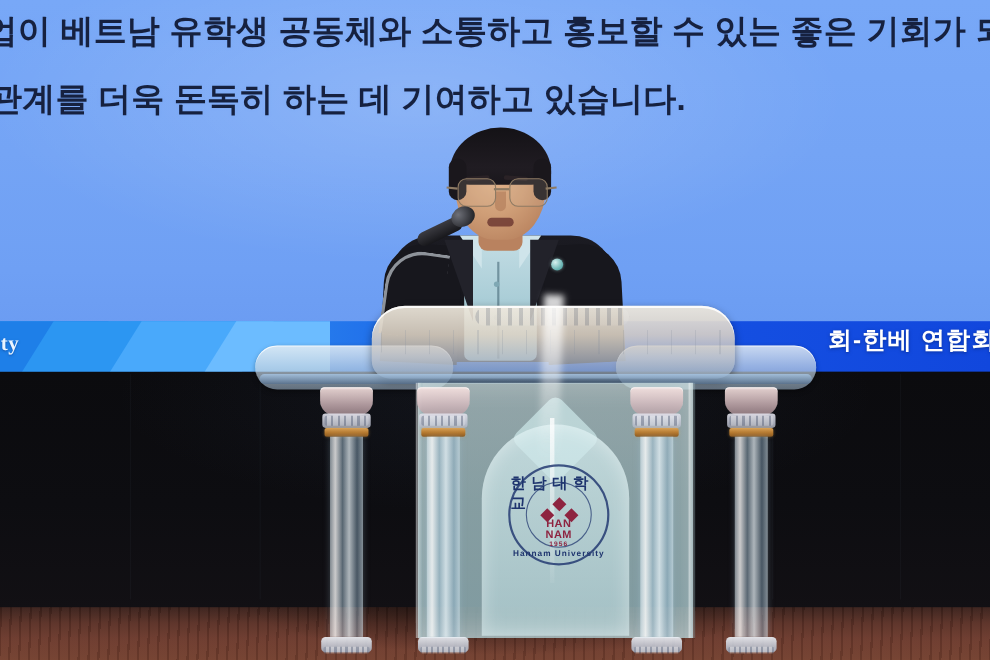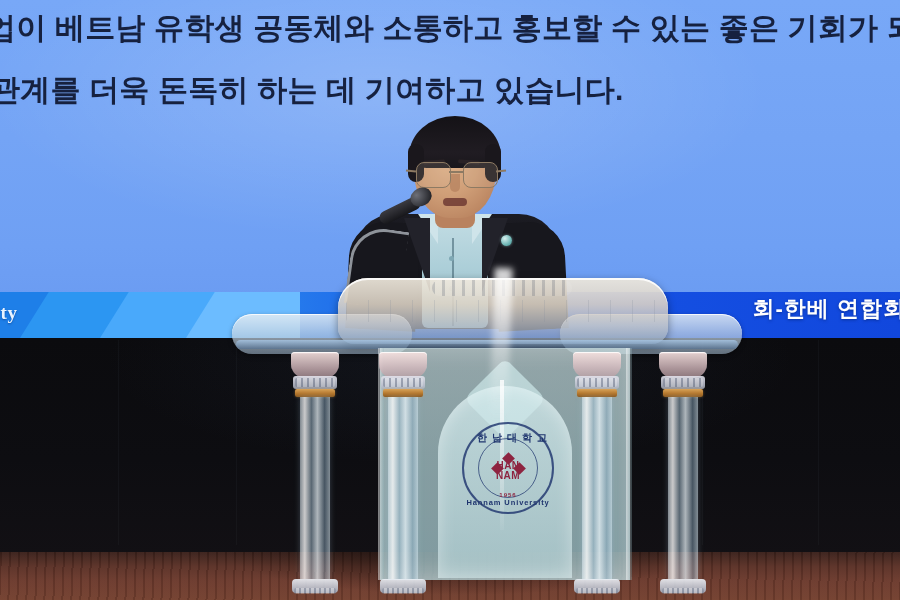--- a/index.html
+++ b/index.html
@@ -256,33 +256,33 @@
   .emblem{
     position:absolute;left:462px;top:422px;width:88px;height:88px;border-radius:50%;
     border:2px solid rgba(30,52,110,.82);
     display:flex;align-items:center;justify-content:center;
   }
   .emblem-inner{
     position:absolute;left:14px;top:14px;width:58px;height:58px;border-radius:50%;
     border:1.4px solid rgba(30,52,110,.72);
   }
   .emblem-ko{
-    position:absolute;top:7px;left:0;width:88px;text-align:right;
-    font-size:10px;color:#1e346e;font-weight:700;letter-spacing:5px;
+    position:absolute;top:7px;left:0;width:88px;text-align:left;
+    font-size:14px;color:#1e346e;font-weight:700;letter-spacing:5px;
   }
   .emblem-en{
     position:absolute;bottom:5px;left:0;width:88px;text-align:center;
     font-size:7.5px;color:#1e346e;font-weight:700;letter-spacing:.9px;
   }
   .mtn{position:absolute;background:#8e2440;}
   .mtn.peak{left:40px;top:30px;width:9px;height:9px;transform:rotate(45deg);}
   .mtn.lf{left:29px;top:40px;width:9px;height:9px;transform:rotate(45deg);}
   .mtn.rt{left:51px;top:40px;width:9px;height:9px;transform:rotate(45deg);}
   .emblem-word{
-    position:absolute;left:0;top:37px;width:88px;text-align:center;
+    position:absolute;left:0;top:48px;width:88px;text-align:center;
     font-size:10px;line-height:9.5px;color:#8e2440;font-weight:700;letter-spacing:.4px;
   }
   .emblem-year{
     position:absolute;left:0;top:68px;width:88px;text-align:center;
     font-size:6px;color:#8e2440;font-weight:700;letter-spacing:1px;
   }
 
   .glare{
     position:absolute;left:492px;top:268px;width:18px;height:150px;
     background:linear-gradient(180deg,rgba(255,255,255,.85),rgba(255,255,255,0));

